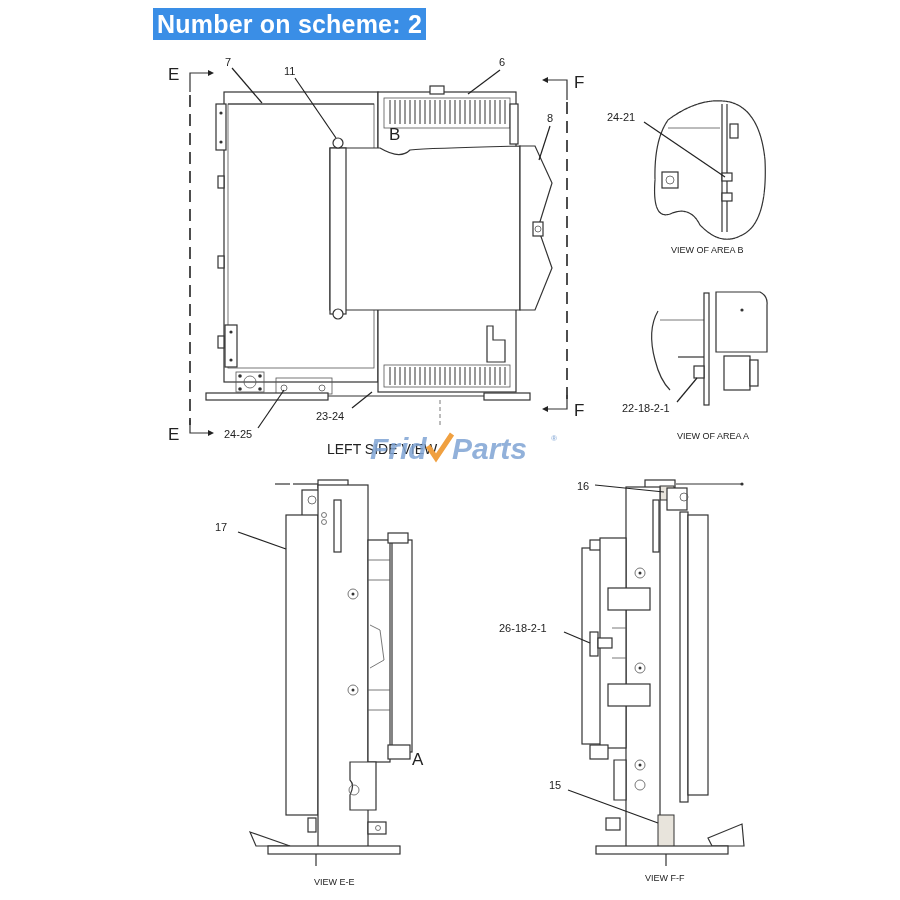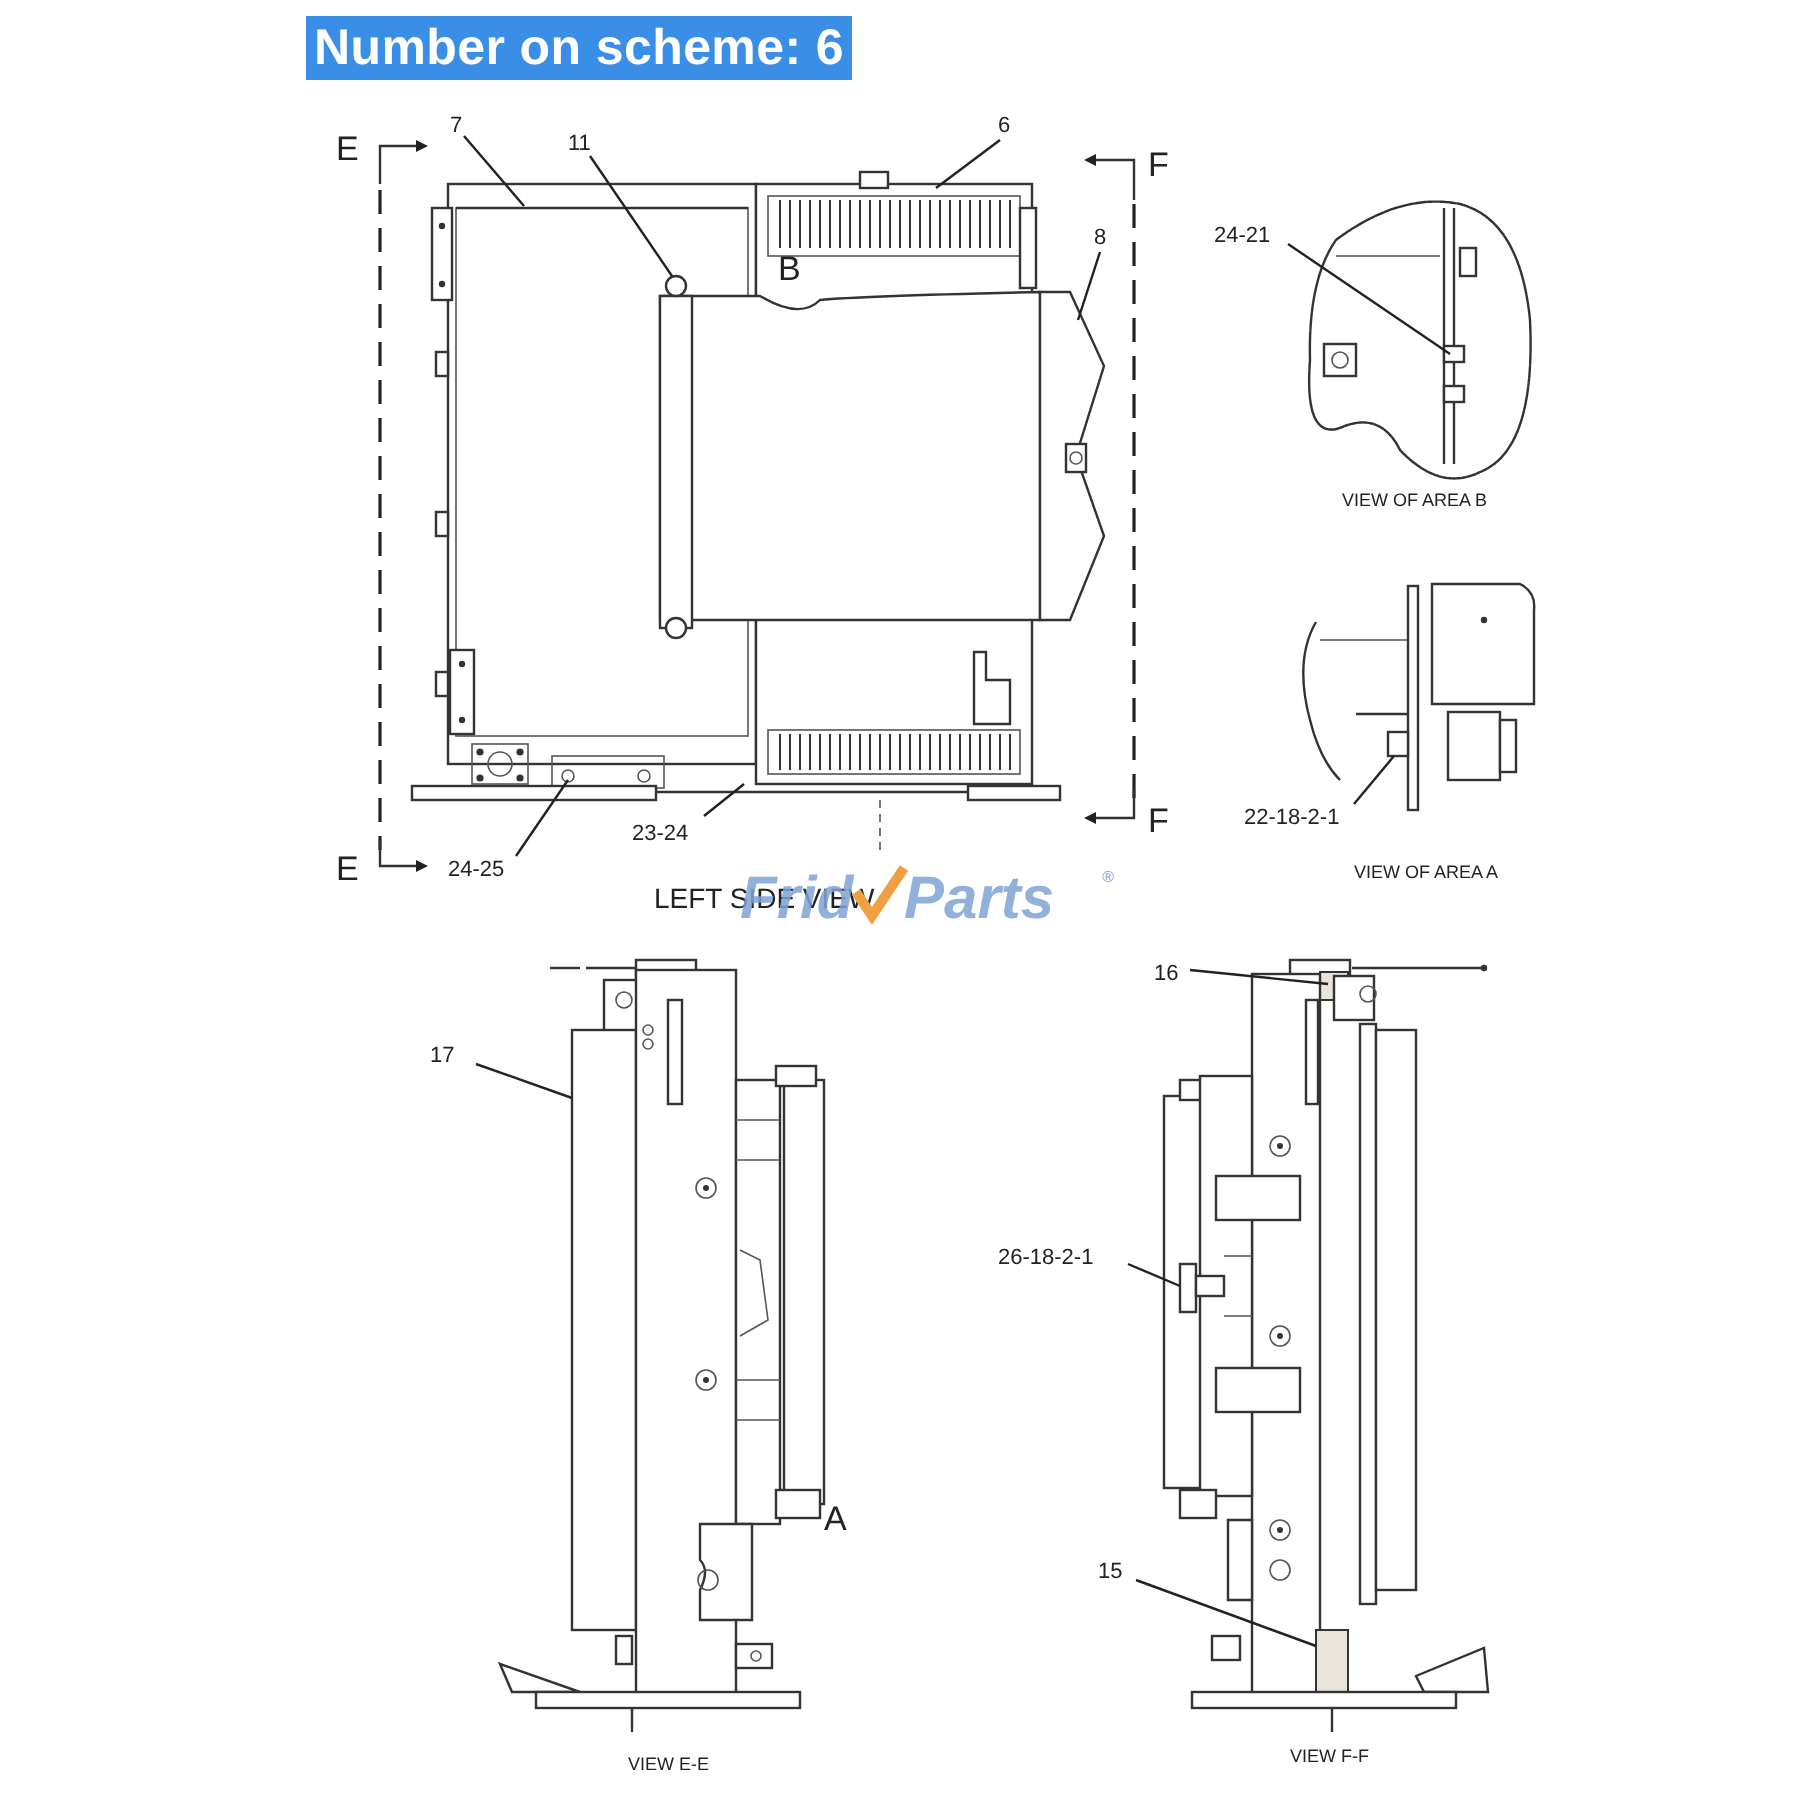--- a/index.html
+++ b/index.html
@@ -16,21 +16,21 @@
   .thin { stroke: #555; fill: none; stroke-width: 0.8; }
   .leader { stroke: #222; stroke-width: 1.2; fill: none; }
   .dash { stroke: #222; stroke-width: 1.6; fill: none; stroke-dasharray: 12 7; }
   .fill-w { fill: #fff; stroke: #333; stroke-width: 1.2; }
   .fin { stroke: #333; stroke-width: 1; }
   .wm { font-family: "Liberation Sans", sans-serif; font-weight: bold; font-style: italic; fill: #7fa4d4; opacity: 0.85; }
 </style>
 </head>
 <body>
 
-<div class="title-badge">Number on scheme: 6</div>
+<div class="title-badge">Number on scheme: 2</div>
 
 <svg width="900" height="900" viewBox="0 0 900 900">
 
   <g>
 
     <text class="lbl" x="168" y="80" font-size="17">E</text>
     <polyline class="ln" points="190,92 190,73 208,73" stroke-width="1.6"></polyline>
     <polygon points="208,70 214,73 208,76" fill="#222"></polygon>
     <line class="dash" x1="190" y1="95" x2="190" y2="425"></line>
     <polyline class="ln" points="190,420 190,433 208,433" stroke-width="1.6"></polyline>

